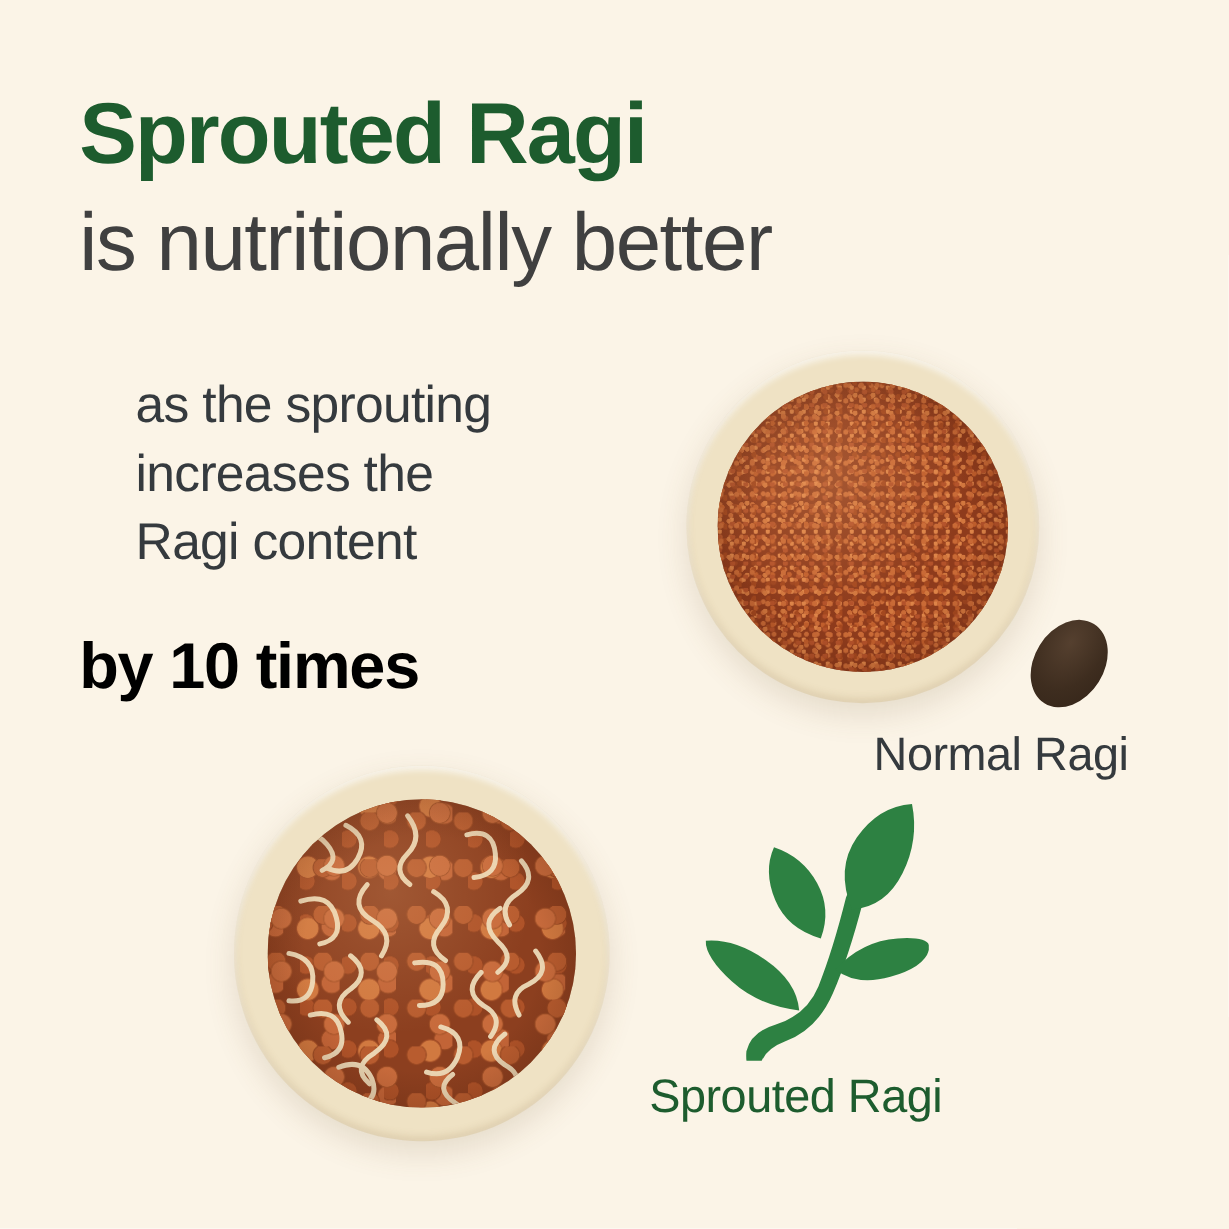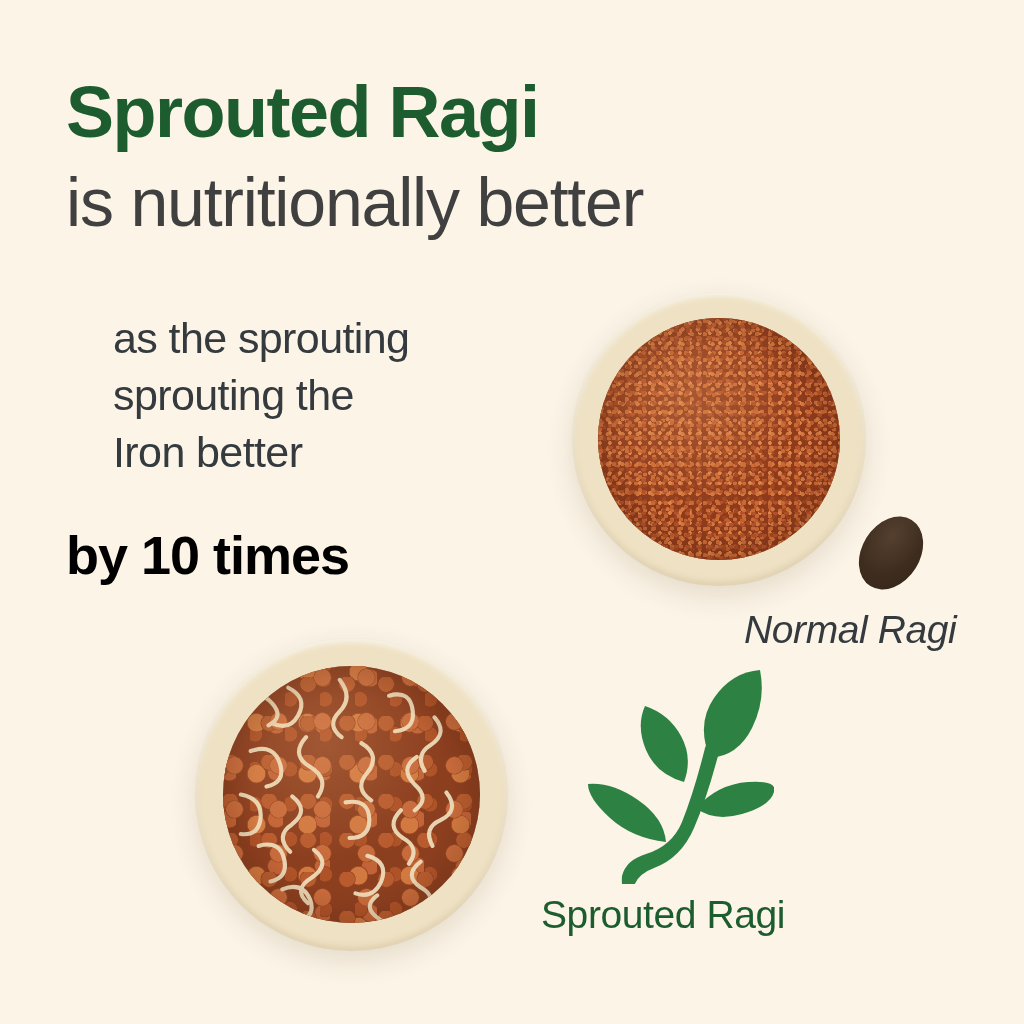--- a/index.html
+++ b/index.html
@@ -182,43 +182,42 @@
 
   
   .caption {
     position: absolute;
     font-size: 39px;
     font-weight: 400;
     letter-spacing: -0.4px;
     white-space: nowrap;
   }
   #caption-normal {
-    left: 744px;
+    left: 728px;
     top: 608px;
     color: #353A3E;
-    font-style: italic;
   }
   #caption-sprouted {
     left: 541px;
     top: 893px;
     color: #1D5C2E;
   }
 </style>
 </head>
 <body>
 
 <div id="canvas">
 
   <div class="headline-1">Sprouted Ragi</div>
   <div class="headline-2">is nutritionally better</div>
 
   <div class="body-copy">
     <span class="ln">as the sprouting</span>
-    <span class="ln">sprouting the</span>
-    <span class="ln">Iron better</span>
+    <span class="ln">increases the</span>
+    <span class="ln">Ragi content</span>
   </div>
 
   <div class="highlight-line">by 10 times</div>
 
   <div class="bowl" id="bowl-normal">
     <div class="bowl-inner">
       <div class="grain-normal"></div>
       <div class="grain-normal-shade"></div>
     </div>
   </div>

